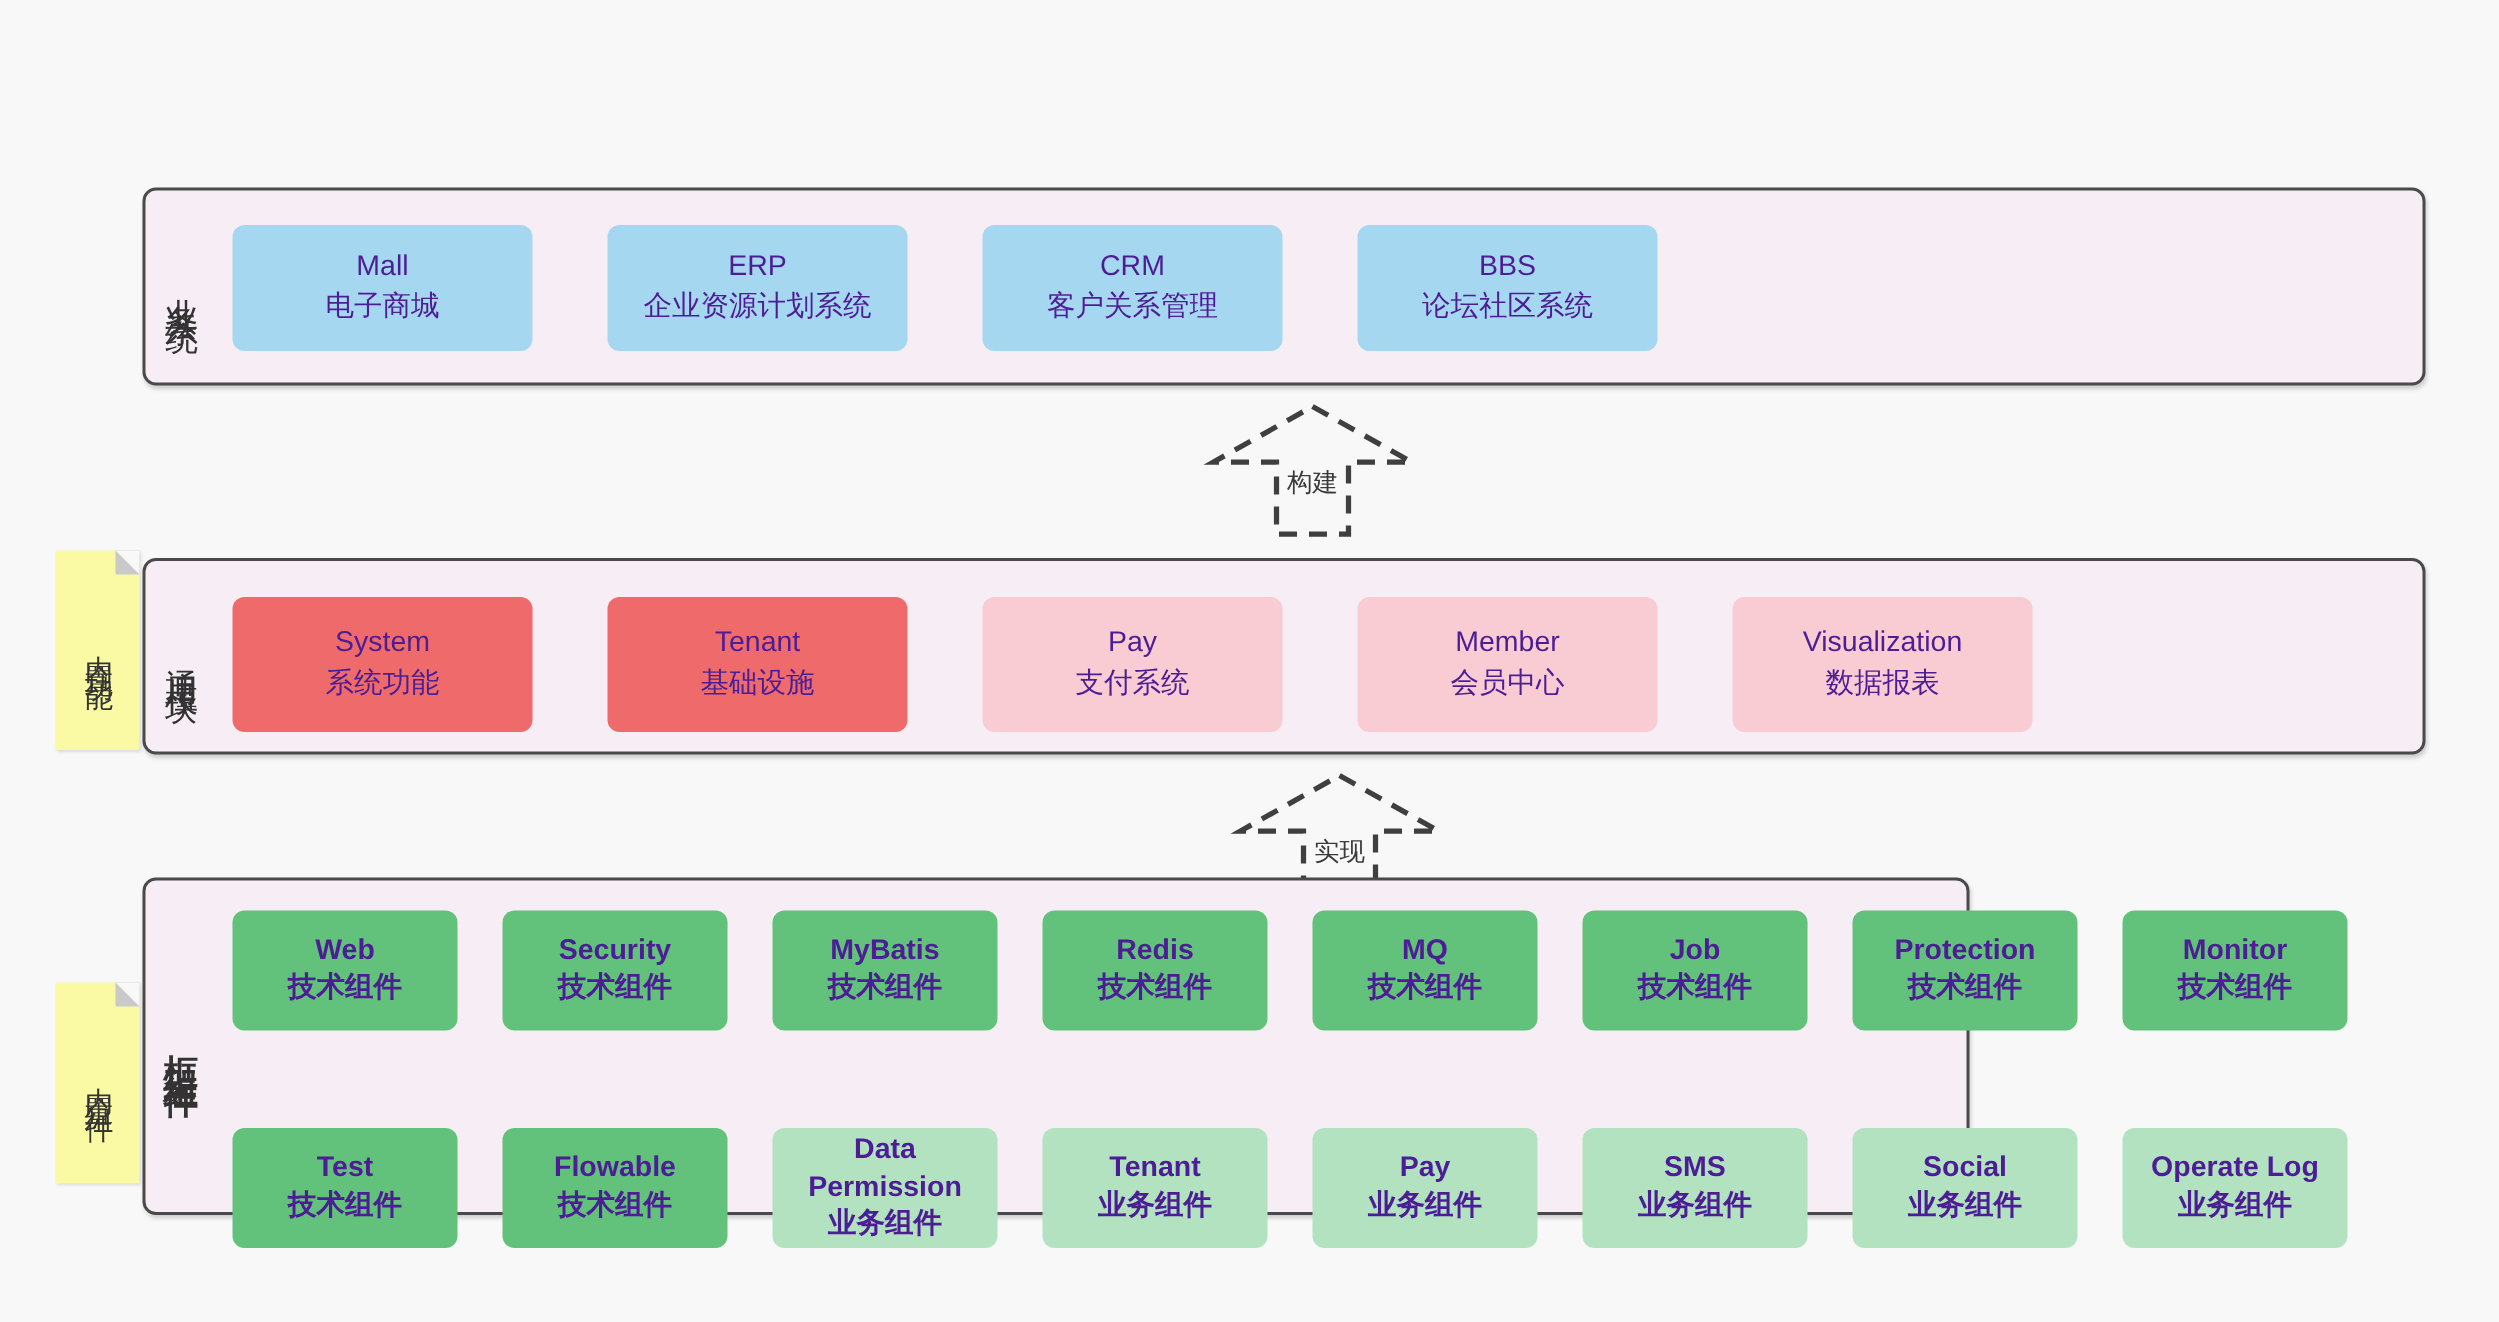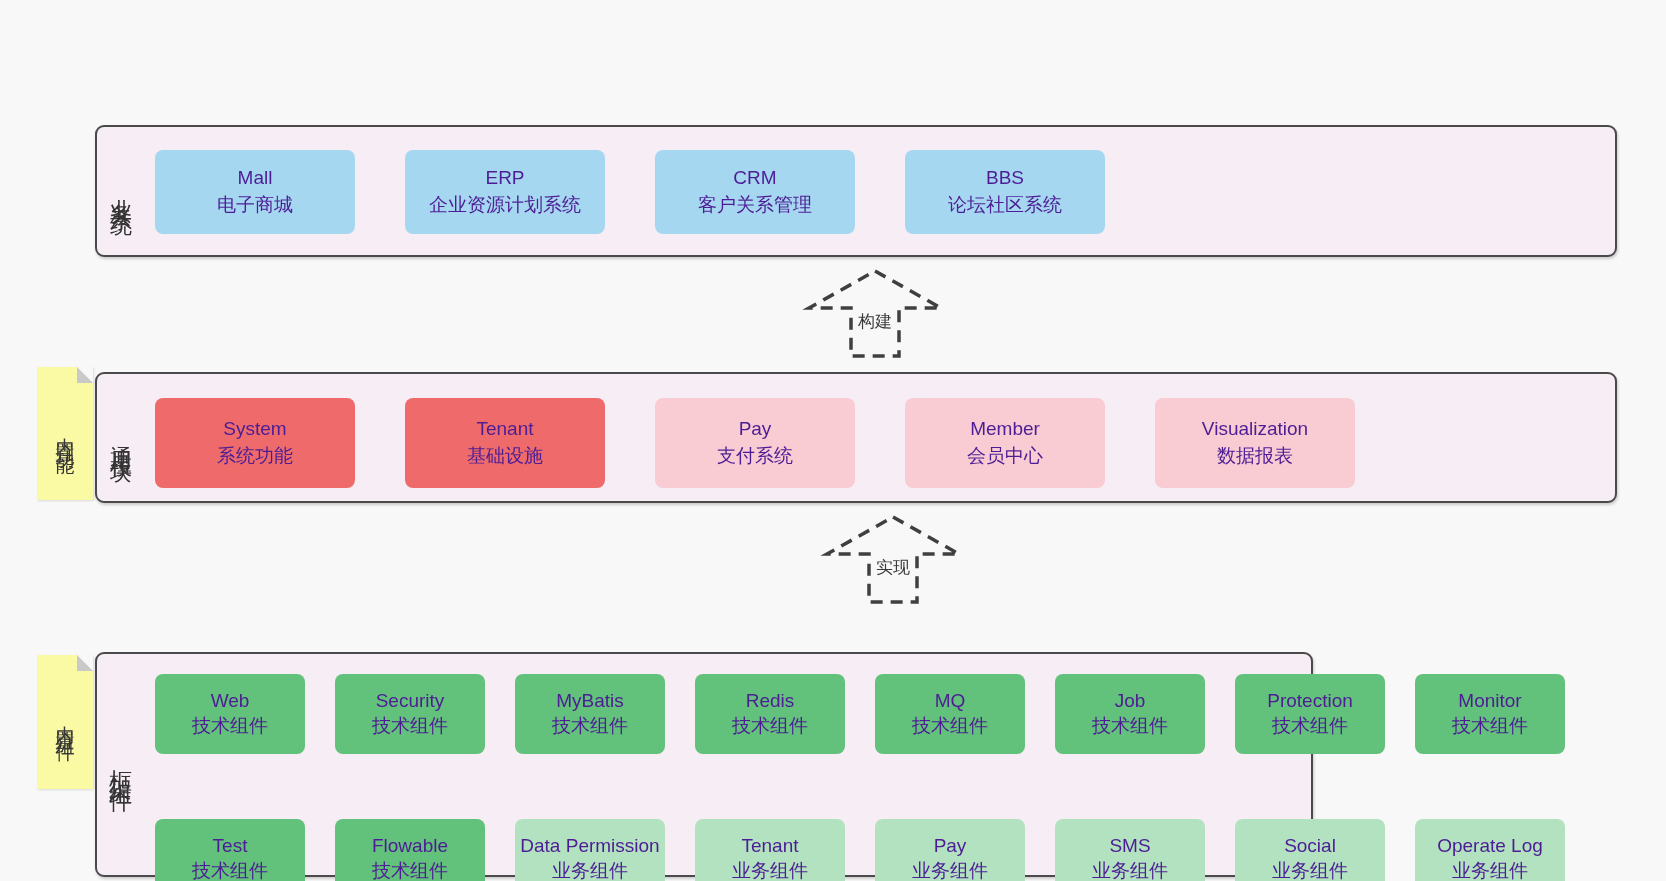--- a/index.html
+++ b/index.html
@@ -6,21 +6,21 @@
   .canvas{
     position:relative;width:1666px;height:881px;background:#f8f8f8;
     font-family:"Liberation Sans","DejaVu Sans",sans-serif;color:#3a3a3a;overflow:hidden;
   }
   .band{
     position:absolute;background:#f7edf4;border:2px solid #4a4a4a;border-radius:9px;
     box-shadow:1px 2px 3px rgba(0,0,0,0.18);z-index:2;box-sizing:border-box;
   }
   #band1{left:95px;top:125px;width:1522px;height:132px;}
   #band2{left:95px;top:372px;width:1522px;height:131px;}
-  #band3{left:95px;top:652px;width:1218px;height:225px;}
+  #band3{left:95px;top:585px;width:1218px;height:225px;font-weight:bold;}
   .band-label{
     position:absolute;left:9px;top:50%;transform:translateY(-50%);
     writing-mode:vertical-rl;text-orientation:upright;
     font-size:22px;letter-spacing:5px;color:#333;white-space:nowrap;
   }
   #band3 .band-label{font-size:23px;letter-spacing:7px;}
   .row{position:absolute;left:58px;display:flex;}
   #band1 .row{top:23px;gap:50px;}
   #band2 .row{top:24px;gap:50px;}
   #band3 .row1{top:20px;gap:30px;}

